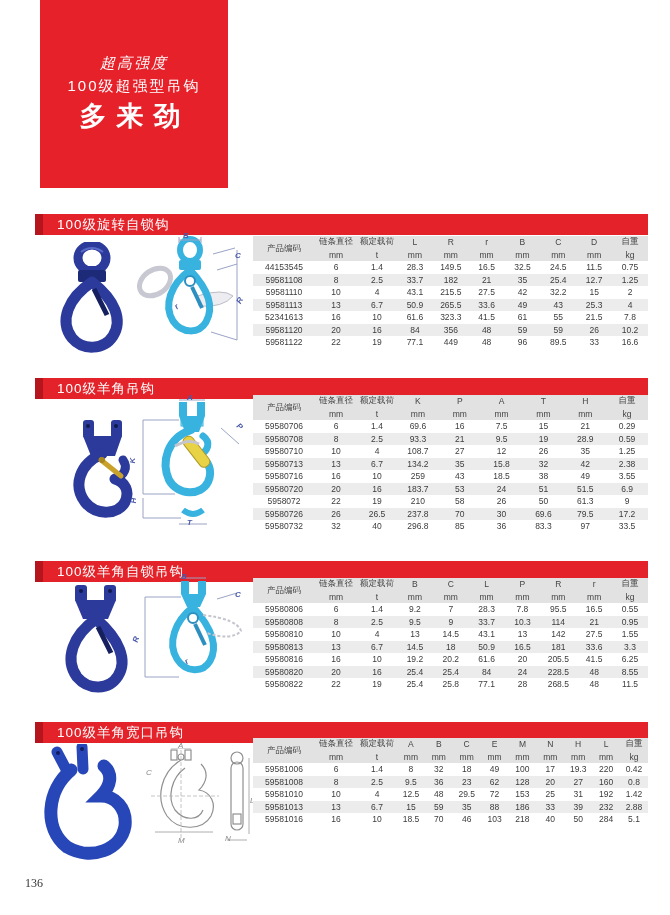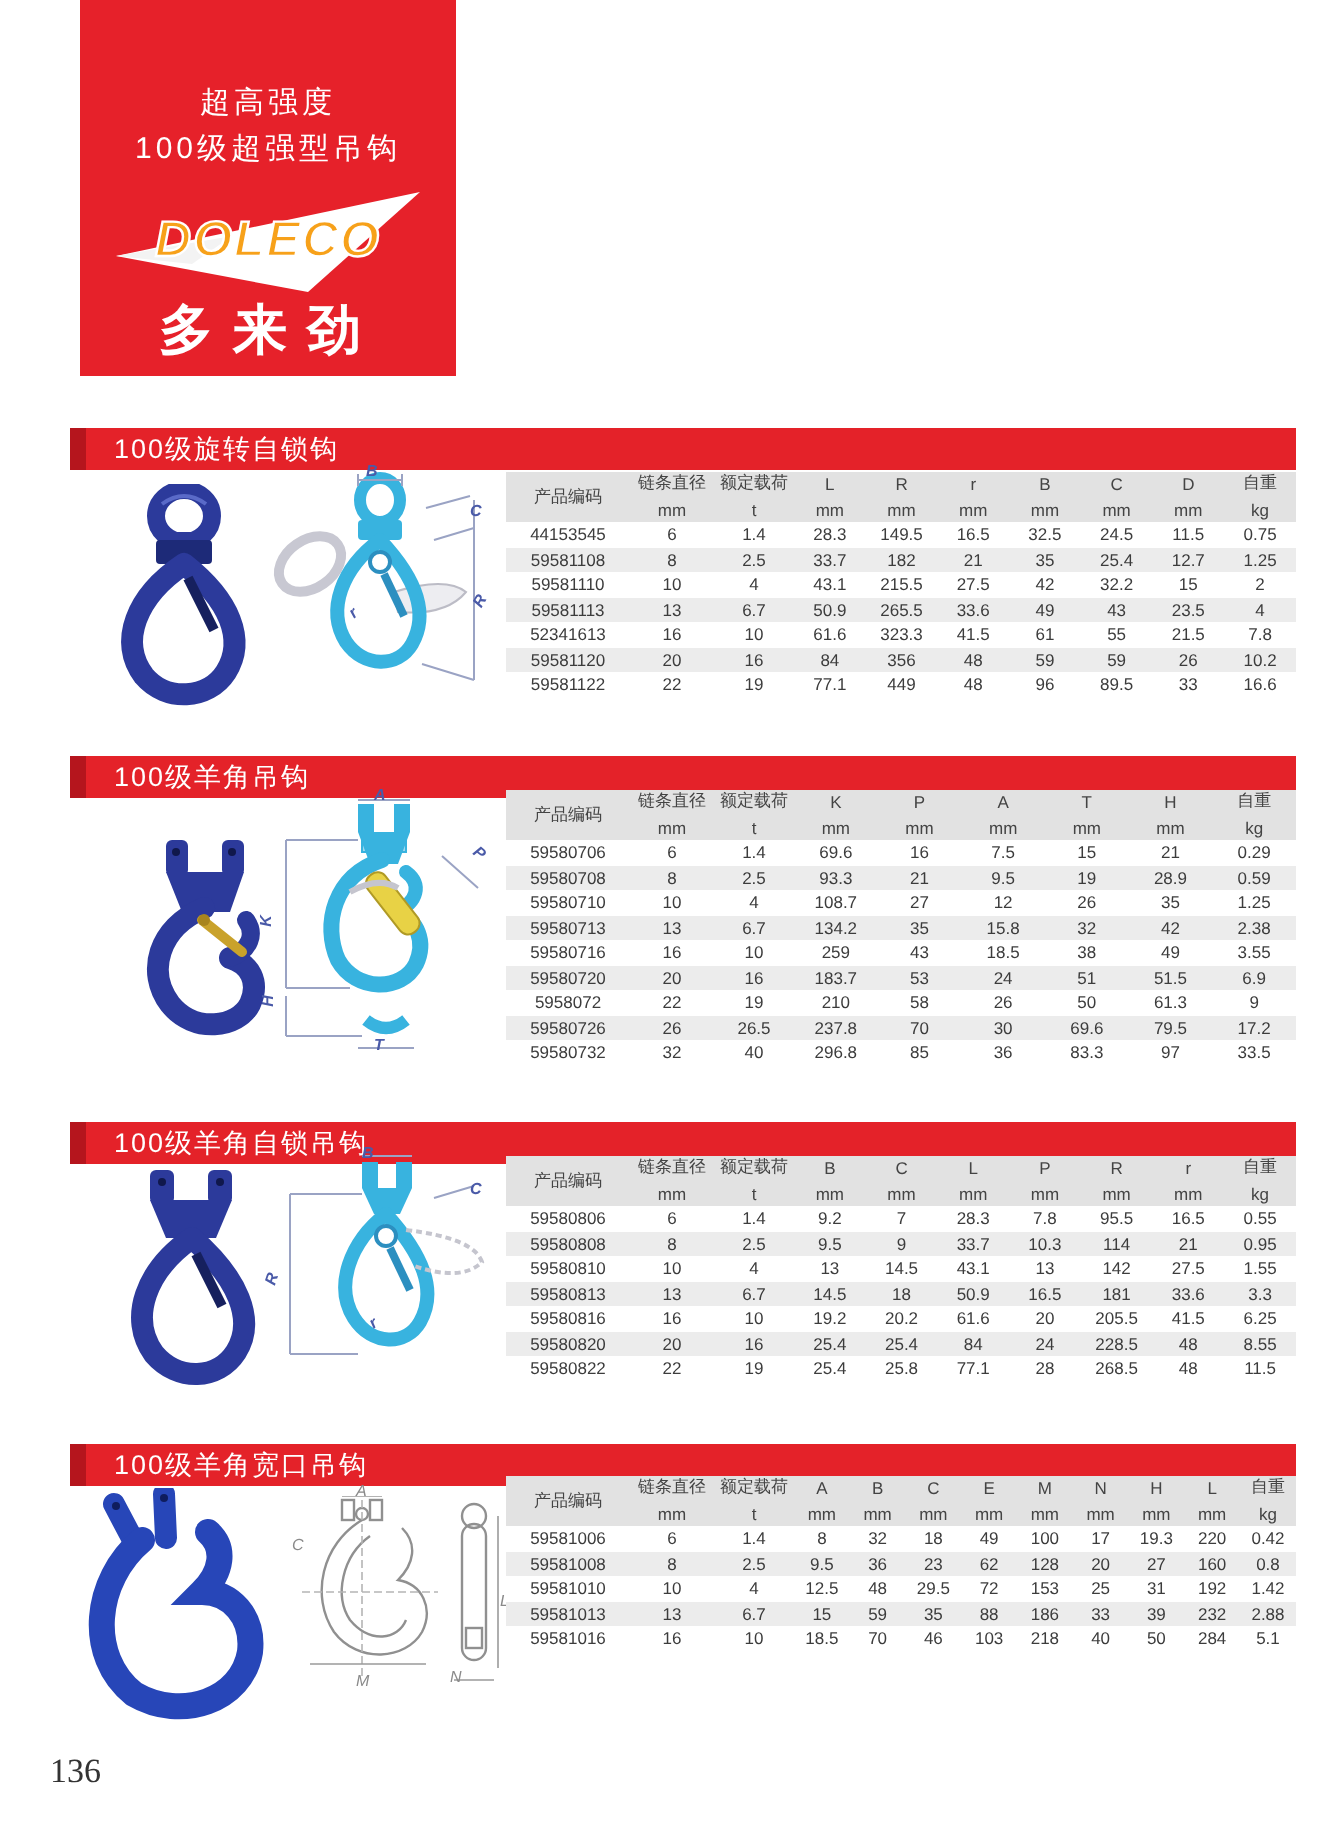--- a/index.html
+++ b/index.html
@@ -5,21 +5,21 @@
   html,body{margin:0;padding:0;}
   body{
     width:670px;height:915px;position:relative;background:#fff;
     font-family:"Liberation Sans",sans-serif;overflow:hidden;
     border-bottom:1px solid #ddd;
   }
   
   .brand-box{position:absolute;left:40px;top:0;width:188px;height:188px;
     background:#e6212a;color:#fff;text-align:center;}
   .brand-line{font-size:15px;letter-spacing:2px;line-height:23px;}
-  .brand-line.first{padding-top:40px;}
+  .brand-line.first{padding-top:51px;font-style:italic;}
   .logo{position:relative;height:50px;margin-top:10px;}
   .logo svg{position:absolute;left:16px;top:0;}
   .logo-text{position:absolute;left:0;right:0;top:10px;font-weight:bold;font-style:italic;
     font-size:25px;color:#f7a11a;-webkit-text-stroke:1.2px #fff;letter-spacing:1px;}
   .logo-cn{font-size:27px;font-weight:bold;letter-spacing:10px;padding-left:2px;margin-top:1px;}
   
   .section{position:absolute;left:35px;width:613px;}
   #sec0{top:214px;height:160px;}
   #sec1{top:378px;height:178px;}
   #sec2{top:561px;height:156px;}
@@ -53,35 +53,28 @@
   #sec1 .dim-4{top:120px;left:52px;}
   #sec2 .dim-0{top:-5px;left:46px;} #sec2 .dim-1{top:13px;left:100px;}
   #sec2 .dim-2{top:58px;left:-2px;transform:rotate(-72deg);}
   #sec2 .dim-3{top:80px;left:50px;transform:rotate(-35deg);}
   #sec3 .dim{color:#8a8a8a;font-weight:normal;}
   #sec3 .dim-0{top:-7px;left:37px;} #sec3 .dim-1{top:20px;left:5px;}
   #sec3 .dim-2{top:88px;left:37px;} #sec3 .dim-3{top:48px;left:109px;}
   #sec3 .dim-4{top:86px;left:84px;}
   
   .page-num{position:absolute;left:25px;top:876px;font-family:"Liberation Serif",serif;
-    font-size:17px;color:#333;}
+    font-size:12px;color:#333;}
 </style>
 </head>
 <body>
 
 <div class="brand-box">
   <div class="brand-line first">超高强度</div>
   <div class="brand-line">100级超强型吊钩</div>
-  <div class="logo">
-    <svg width="156" height="50" viewBox="0 0 156 50">
-      <polygon points="2,32 154,0 98,50" fill="#ffffff"></polygon>
-      <polygon points="2,32 60,22 40,36" fill="#f3f3f3"></polygon>
-    </svg>
-    <span class="logo-text">DOLECO</span>
-  </div>
   <div class="logo-cn">多来劲</div>
 </div>
 
 <div class="section" id="sec0">
   <div class="bar">
     <span class="bar-title">100级旋转自锁钩</span>
   </div>
   <svg class="photo" width="78" height="112" viewBox="0 0 78 112">
     <ellipse cx="39" cy="16" rx="14" ry="13" fill="none" stroke="#2c3a9b" stroke-width="9"></ellipse>
     <path d="M28 10 Q39 2 50 10" fill="none" stroke="#5a6ac8" stroke-width="2"></path>
@@ -187,21 +180,21 @@
         </tr>
         <tr>
           <td>59581113</td>
           <td>13</td>
           <td>6.7</td>
           <td>50.9</td>
           <td>265.5</td>
           <td>33.6</td>
           <td>49</td>
           <td>43</td>
-          <td>23.5</td>
+          <td>25.3</td>
           <td>4</td>
         </tr>
         <tr>
           <td>52341613</td>
           <td>16</td>
           <td>10</td>
           <td>61.6</td>
           <td>323.3</td>
           <td>41.5</td>
           <td>61</td>

